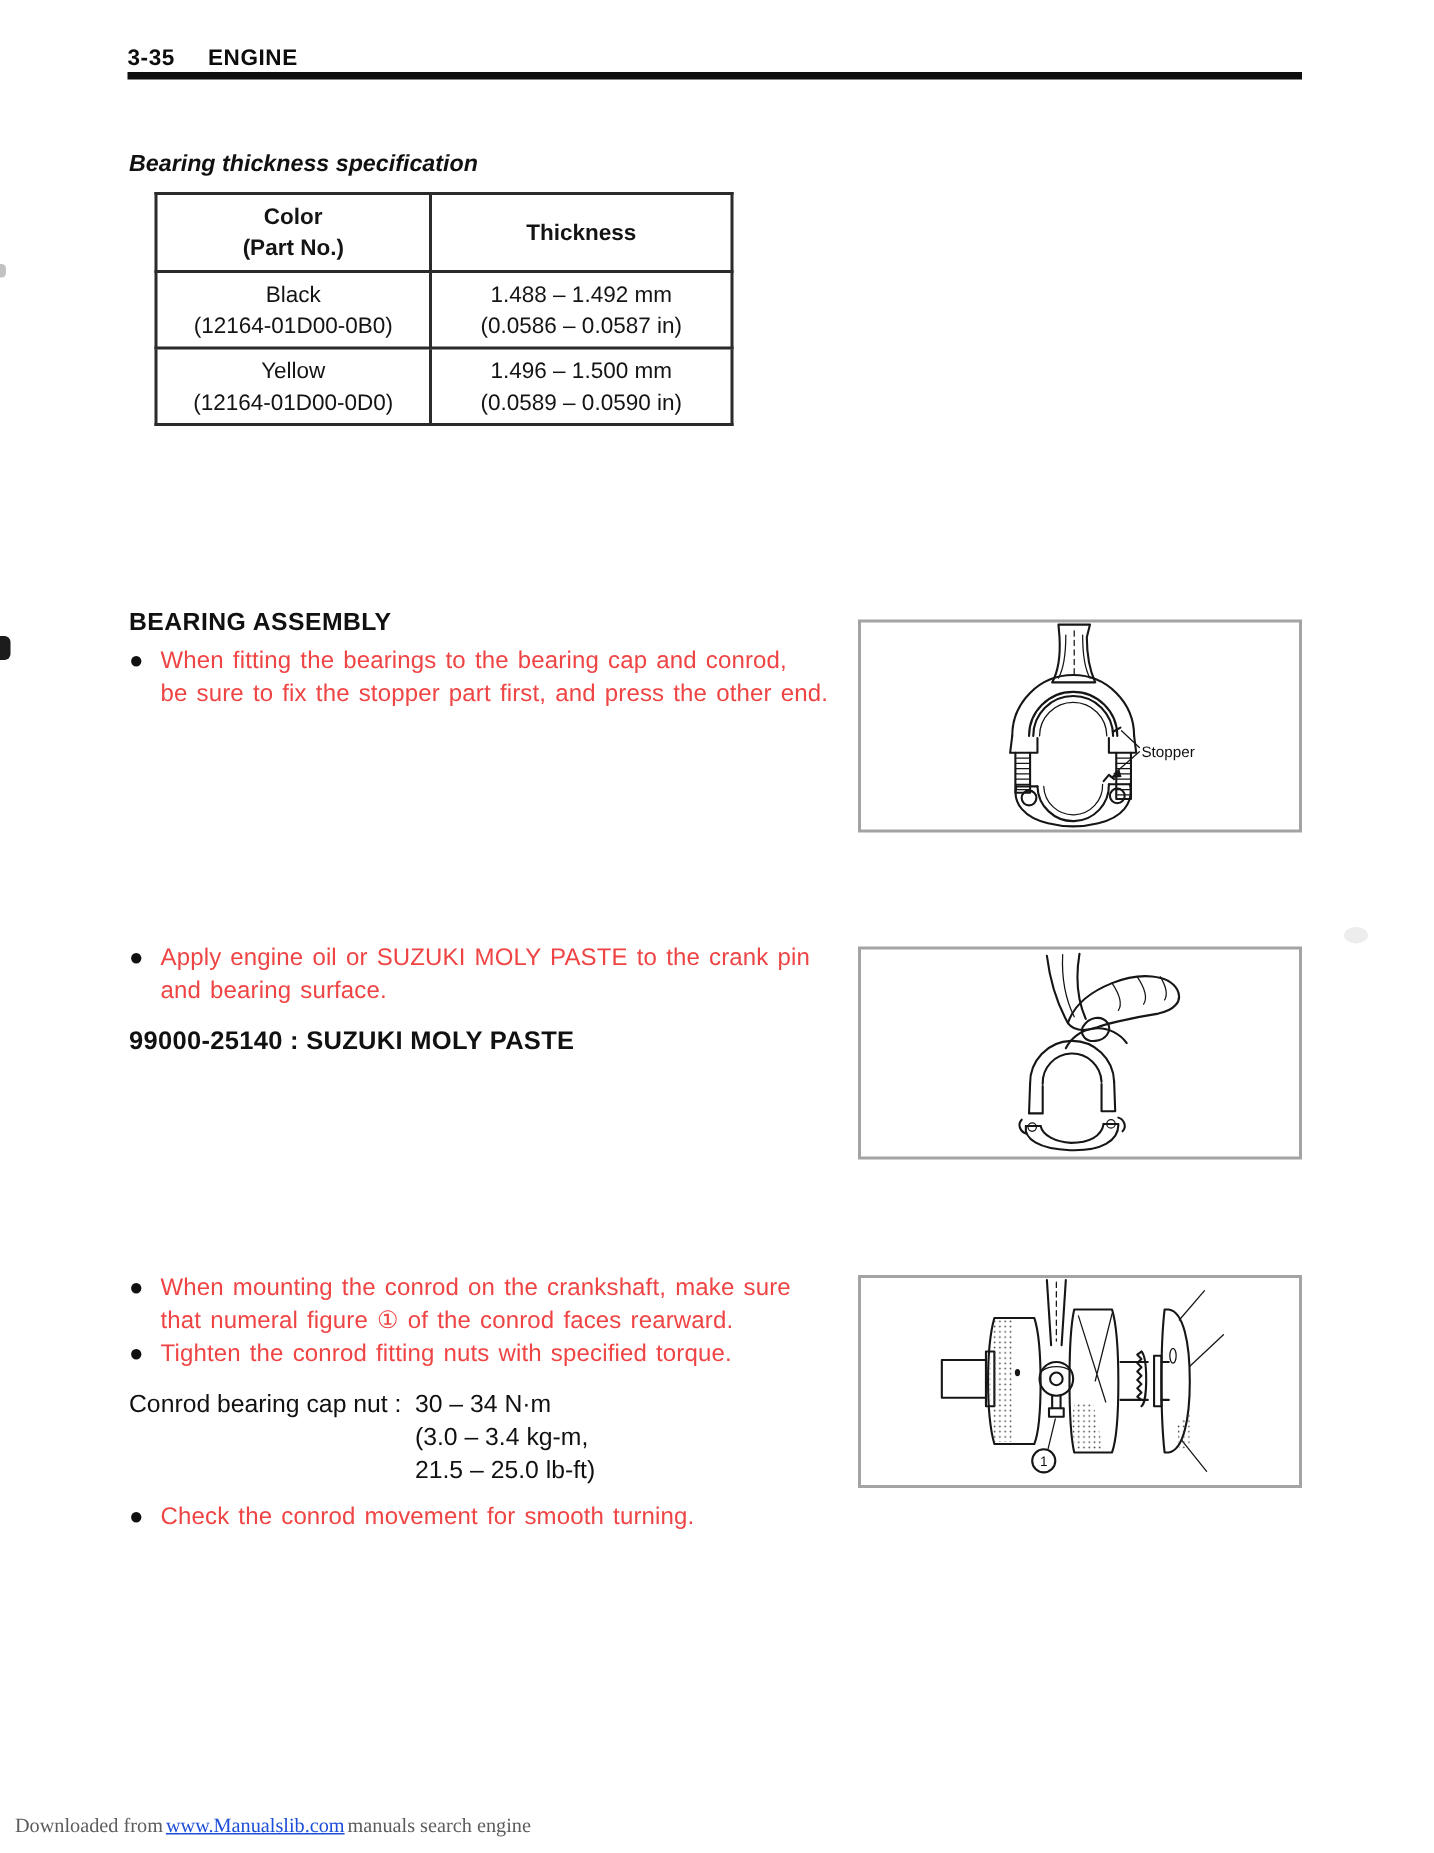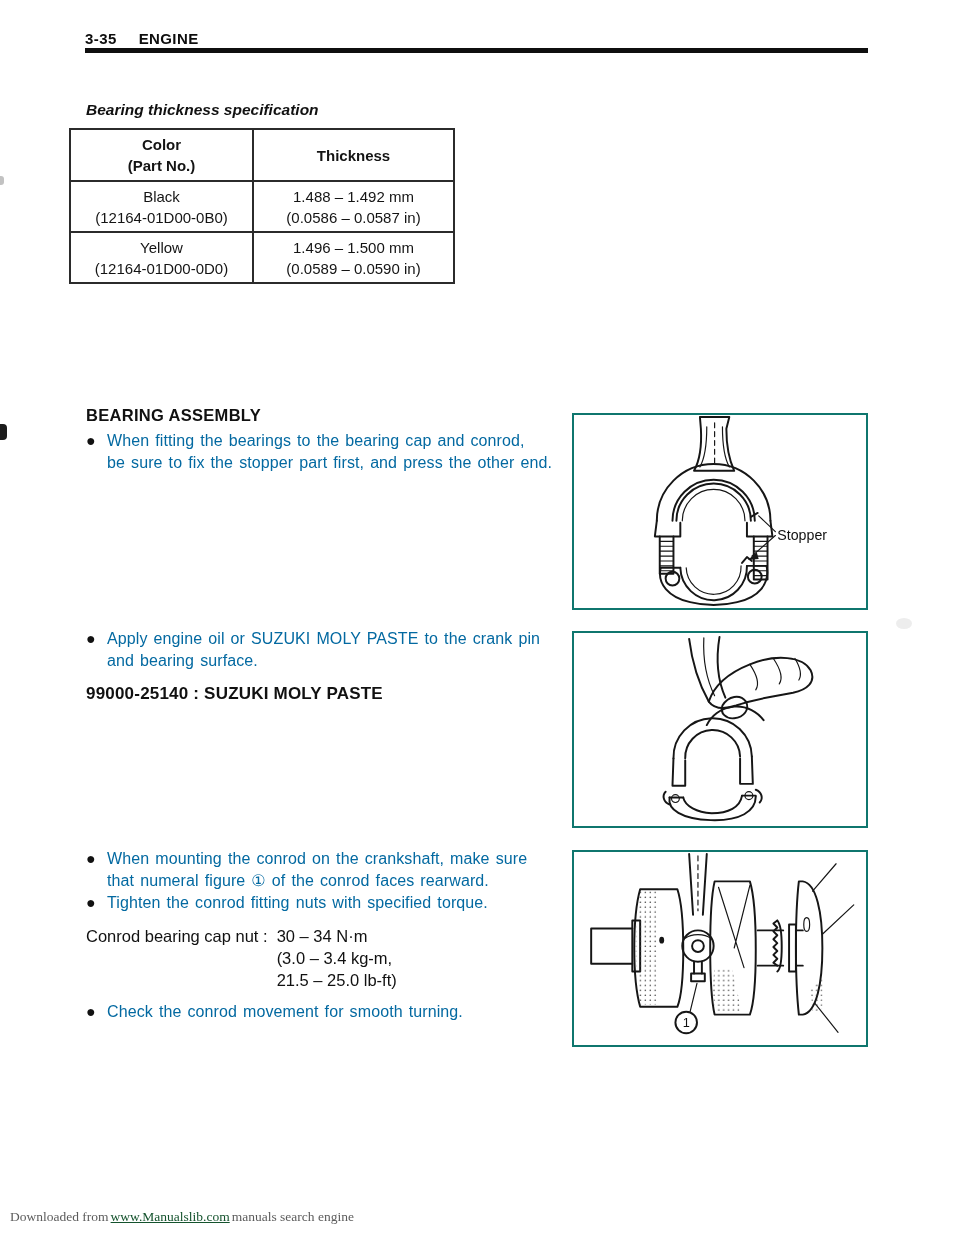--- a/index.html
+++ b/index.html
@@ -7,51 +7,51 @@
     width:956px;height:1235px;position:relative;background:#ffffff;
     font-family:"Liberation Sans",sans-serif;color:#111;overflow:hidden;
   }
   .abs{position:absolute;}
   
   .page-header{left:85px;top:30px;display:flex;gap:22px;font-weight:bold;
     font-size:15px;letter-spacing:.4px;color:#0d0d0d;}
   .header-rule{left:85px;top:48px;width:783px;height:5px;background:#0f0f0f;}
   
   .spec-title{left:86px;top:101px;font-weight:bold;font-size:15.5px;font-style:italic;}
-  table.spec{left:69px;top:128px;border-collapse:collapse;table-layout:fixed;padding-left:16px;}
+  table.spec{left:103px;top:128px;border-collapse:collapse;table-layout:fixed;padding-left:16px;}
   table.spec td,table.spec th{
     border:2px solid #2b2b2b;text-align:center;vertical-align:middle;
     font-size:15px;line-height:21px;padding:0;white-space:pre-line;color:#141414;
   }
   table.spec th{font-weight:bold;height:50px;}
   table.spec td{height:49px;font-weight:normal;}
   .c1{width:181px;} .c2{width:199px;}
   td .l1,td .l2{display:block;}
   
   .sect-heading{left:86px;top:406px;font-weight:bold;font-size:16.5px;letter-spacing:.3px;}
   .bullet{display:flex;width:482px;}
   .bullet .dot{width:21px;flex:0 0 21px;font-size:16px;line-height:21.5px;}
   .bullet .btext{white-space:pre-line;font-size:16px;line-height:21.5px;
-    word-spacing:1.5px;letter-spacing:.1px;color:#0369a1;}
+    word-spacing:1.5px;letter-spacing:.1px;color:#ef4444;}
   .b1{left:86px;top:430px;} .b2{left:86px;top:628px;}
   .b3{left:86px;top:848px;} .b4{left:86px;top:892px;} .b5{left:86px;top:1001px;}
   .moly{left:86px;top:684px;font-weight:bold;font-size:17px;letter-spacing:.2px;}
   .torque{left:86px;top:925px;display:flex;font-weight:normal;font-size:16.5px;line-height:22px;}
   .torque .tlabel{white-space:nowrap;}
   .torque .tvalue{white-space:pre-line;margin-left:9px;}
   
-  .figbox{width:296px;height:197px;border:2px solid #0f766e;background:#fff;box-sizing:border-box;}
+  .figbox{width:296px;height:142px;border:2px solid #a3a3a3;background:#fff;box-sizing:border-box;}
   .f1{left:572px;top:413px;} .f2{left:572px;top:631px;} .f3{left:572px;top:850px;}
   .figbox svg{display:block;width:100%;height:100%;}
   svg .ln{fill:none;stroke:#161616;stroke-width:2;stroke-linecap:round;stroke-linejoin:round;}
   svg .thin{fill:none;stroke:#161616;stroke-width:1.2;stroke-linecap:round;}
   svg text{font-family:"Liberation Sans",sans-serif;fill:#111;}
   
   .footer{left:8px;top:1209px;font-family:"Liberation Serif",serif;font-size:13.5px;color:#5c5c5c;}
-  .footer a{color:#14532d;}
+  .footer a{color:#1d4ed8;}
   .footer span{margin:0 2px;}
   
   .art1{left:0;top:424px;width:7px;height:16px;background:#1c1c1c;border-radius:0 4px 4px 0;}
   .art2{left:0;top:176px;width:4px;height:9px;background:#c2c2c2;border-radius:0 3px 3px 0;}
   .smudge{left:896px;top:618px;width:16px;height:11px;background:#ededed;border-radius:50%;}
 </style>
 </head>
 <body>
 
 <div class="abs page-header">

